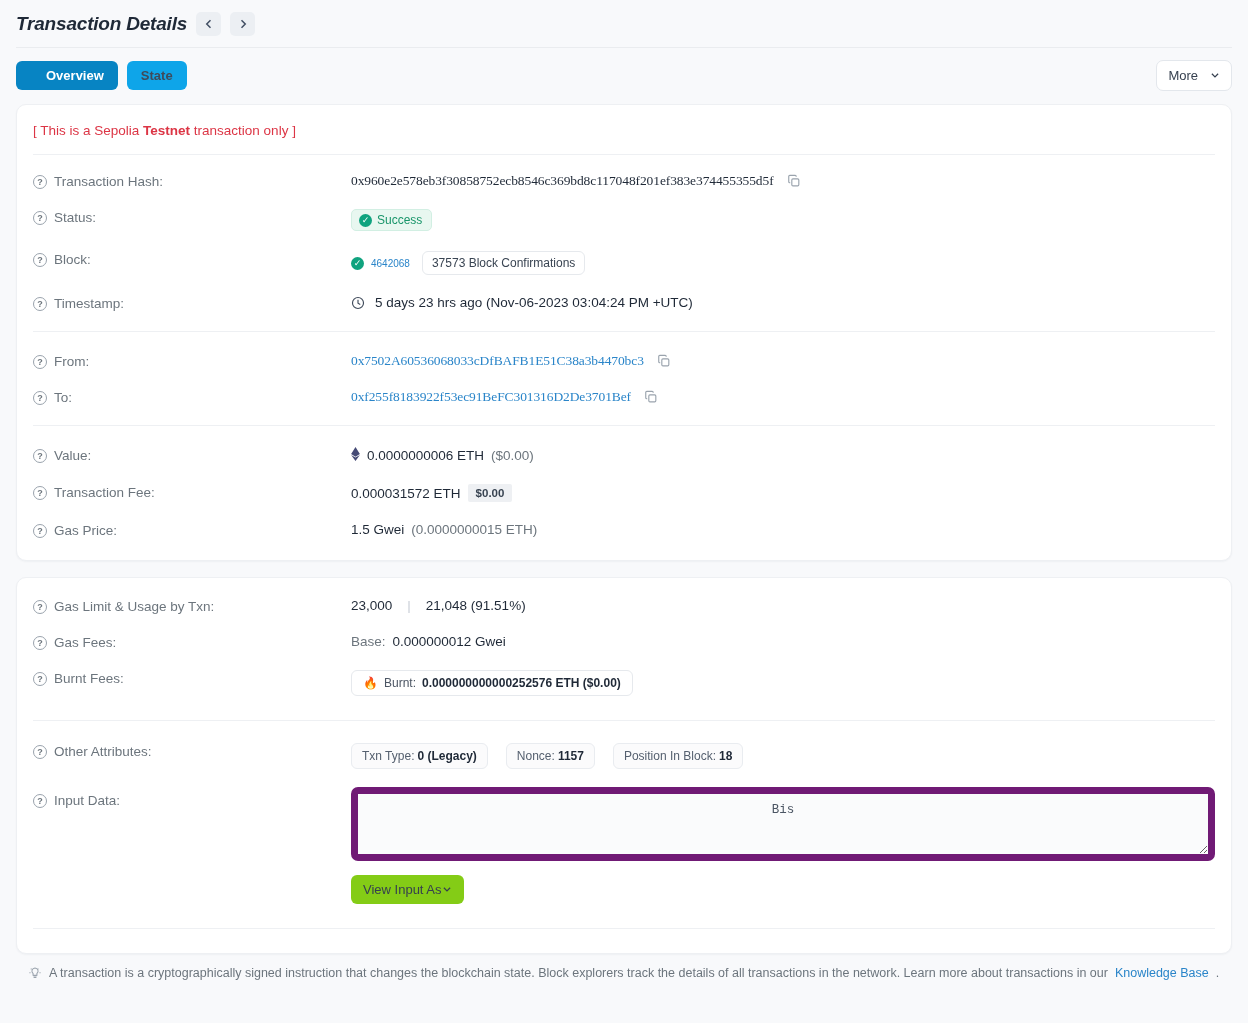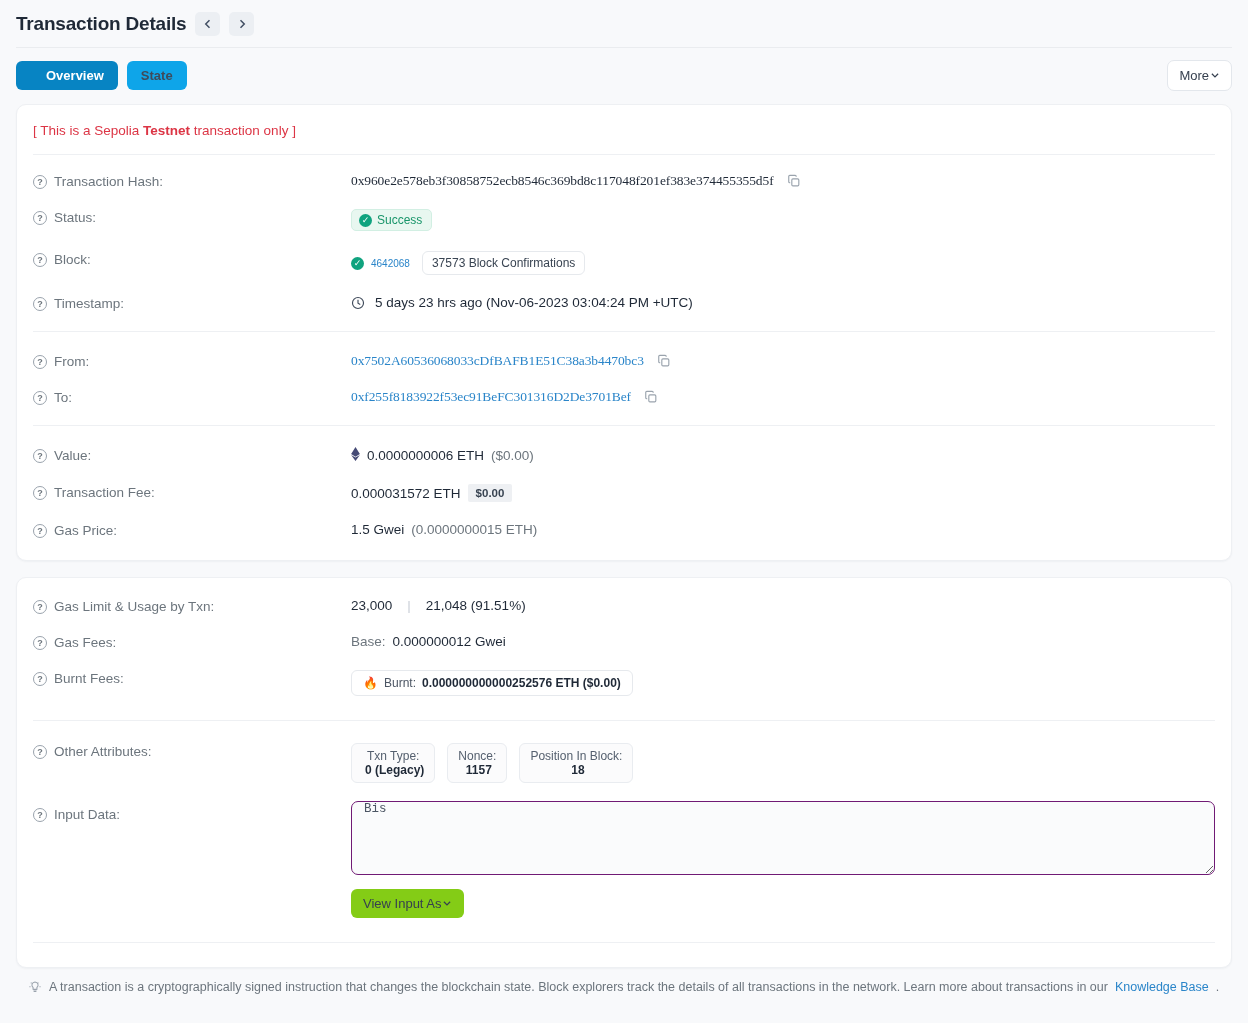--- a/index.html
+++ b/index.html
@@ -13,21 +13,21 @@
   }
 
   
   .page-header {
     display: flex; align-items: center; gap: 9px;
     padding: 12px 16px 11px 16px;
     background: #f8f9fb;
   }
   .page-title {
     font-size: 19px; font-weight: 700; color: #1f2937;
-    letter-spacing: -0.2px; white-space: nowrap;
+    letter-spacing: -0.2px; white-space: nowrap; font-style: italic;
   }
   .nav-btn {
     width: 25px; height: 24px;
     background: #eceff3; border: none; border-radius: 5px;
     display: flex; align-items: center; justify-content: center;
     cursor: pointer; color: #414e63;
   }
   .nav-btn svg { display: block; }
   .hdr-divider {
     height: 1px; background: #eaecef; margin: 0 16px;
@@ -41,21 +41,21 @@
   .tab {
     font-size: 13px; font-weight: 700;
     padding: 7px 14px; border-radius: 6px;
     cursor: pointer; border: none;
     font-family: "Liberation Sans", sans-serif;
   }
   .tab.active { background: #0784c3; color: #fff; padding-left: 30px; }
   .tab.idle { background: #0ea5e9; color: #3f4a5a; margin-left: 9px; }
   .more-btn {
     margin-left: auto;
-    display: flex; align-items: center; gap: 1px;
+    display: flex; align-items: center; gap: 12px;
     background: #fff; border: 1px solid #e3e7ec; border-radius: 7px;
     padding: 7px 11px; font-size: 13px; color: #36404f; cursor: pointer;
     font-family: "Liberation Sans", sans-serif;
   }
 
   
   .card {
     margin: 0 16px;
     background: #fff;
     border-radius: 10px;
@@ -136,41 +136,41 @@
   .badge-burnt {
     display: inline-flex; align-items: center; gap: 6px;
     background: #fff; border: 1px solid #e6e9ed; border-radius: 6px;
     padding: 5px 11px; font-size: 12px; color: #4b5563;
   }
   .badge-burnt b { color: #1f2937; font-weight: 700; }
   .attr-badge {
     display: inline-flex; align-items: center;
     background: #fbfbfc; border: 1px solid #e9ecf0; border-radius: 6px;
     padding: 5px 10px; font-size: 12px; color: #55606f;
-    margin-right: 5px;
-    flex-direction: column;
+    margin-right: 11px;
   }
   .attr-badge b { color: #1f2937; font-weight: 700; margin-left: 3px; }
 
   .dim { color: #6c757d; }
   .pipe { color: #c9ced6; margin: 0 8px; }
 
   
   .input-box {
     width: 100%;
     min-height: 74px;
     background: #fafbfc;
-    border: 1px solid #701a75;
+    border: 7px solid #701a75;
     border-radius: 7px;
-    padding: 0 12px;
+    padding: 9px 12px;
     font-family: "Liberation Mono", monospace;
     font-size: 12.5px;
     color: #4b5563;
     resize: vertical;
     outline: none;
+    text-align: center;
   }
   .view-input-btn {
     display: inline-flex; align-items: center; gap: 0;
     background: #84cc16; border: none; border-radius: 6px;
     padding: 7px 12px; font-size: 13px; color: #36404f;
     cursor: pointer; margin-top: 11px;
     font-family: "Liberation Sans", sans-serif;
   }
 
   .eth-ico { font-size: 13px; color: #454a75; }

